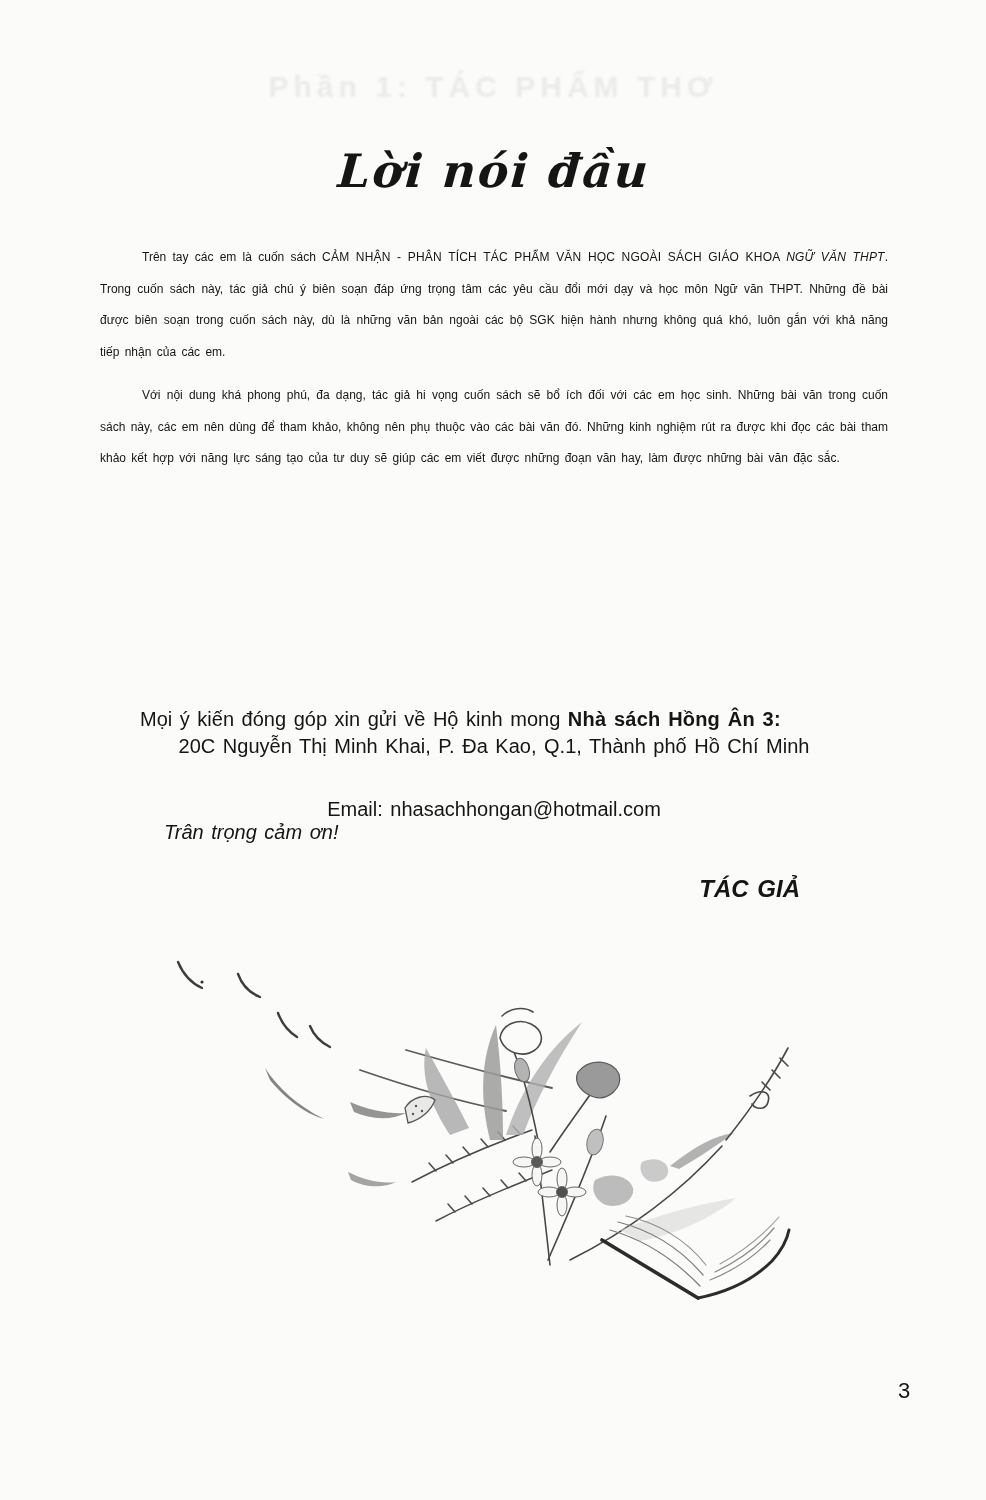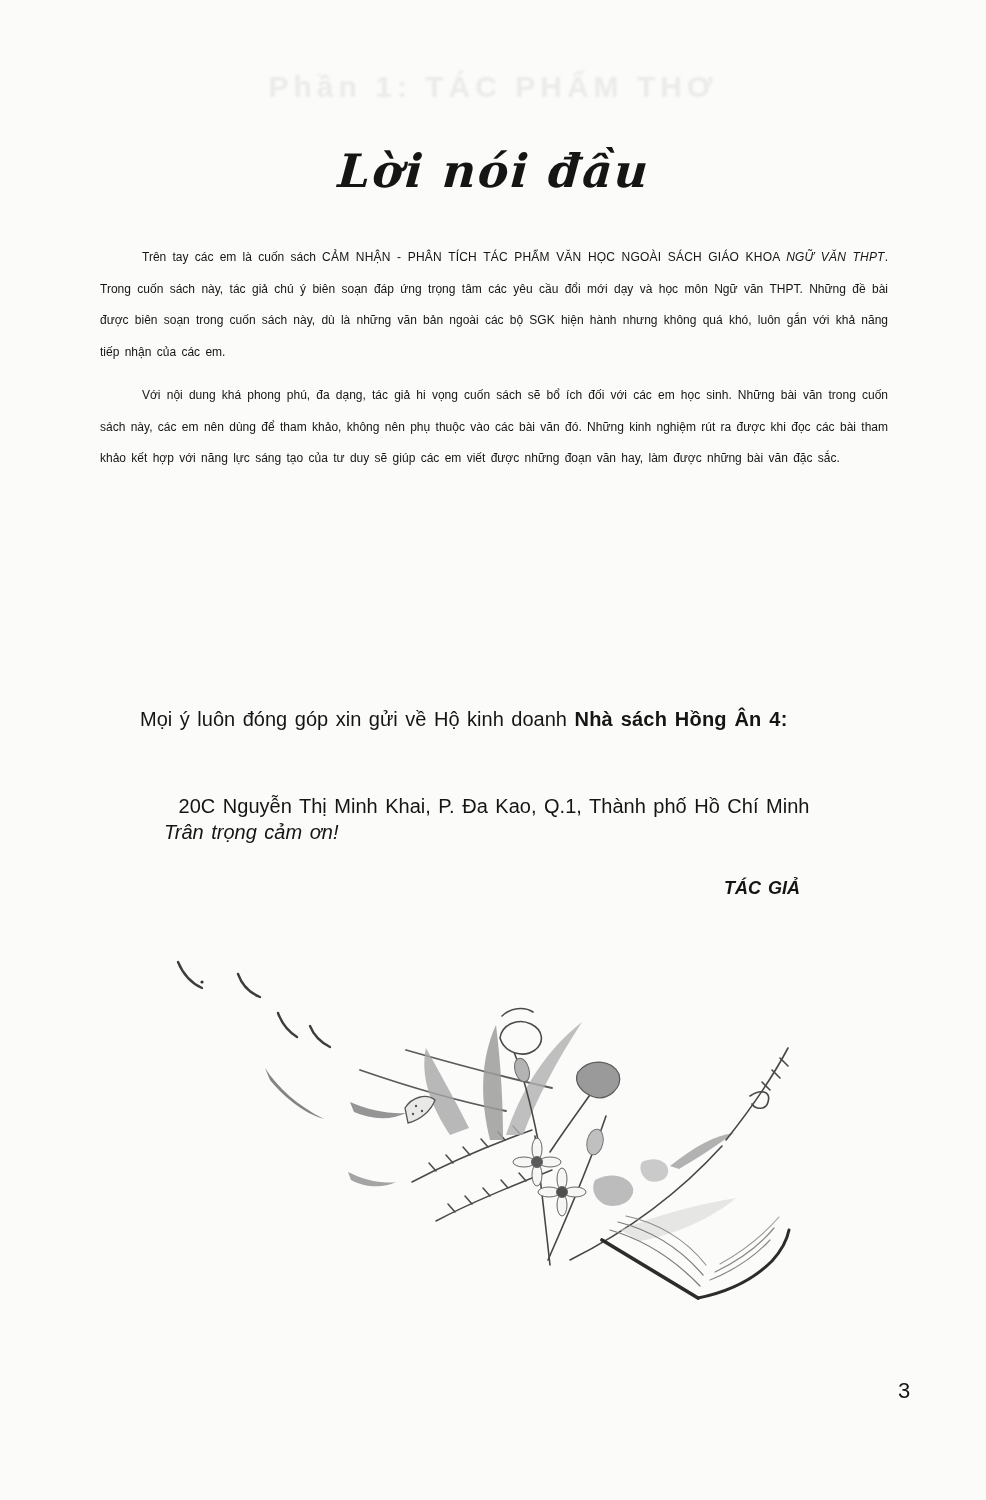--- a/index.html
+++ b/index.html
@@ -42,24 +42,24 @@
   }
   .para.first{margin-top:42px;}
   .caps-run{letter-spacing:0.2px;}
   .italic-run{font-style:italic;}
   .abs-line{
     position:absolute;left:100px;right:98px;
     font-size:20px;line-height:33px;word-spacing:2px;
   }
   .contact-line{top:703px;text-indent:40px;}
   .contact-line b{letter-spacing:0.2px;}
-  .address-line{top:790px;text-align:center;}
+  .address-line{top:730px;text-align:center;}
   .email-line{top:793px;text-align:center;}
   .closing-line{top:816px;font-style:italic;padding-left:64px;}
-  .author-line{top:872px;text-align:right;font-weight:bold;font-style:italic;font-size:18px;padding-right:88px;}
+  .author-line{top:872px;text-align:right;font-weight:bold;font-style:italic;font-size:24px;padding-right:88px;}
   .illustration{
     position:absolute;top:930px;left:150px;
     width:650px;height:390px;
   }
   .page-number{
     position:absolute;top:1378px;left:898px;
     font-size:22px;
   }
 </style>
 </head>
@@ -69,24 +69,25 @@
 
   <div class="ghost-header">Phần 1: TÁC PHẨM THƠ</div>
 
   <h1 class="title">Lời nói đầu</h1>
 
   <p class="para first"><span>Trên tay các em là cuốn sách </span><span class="caps-run">CẢM NHẬN - PHÂN TÍCH TÁC PHẨM VĂN HỌC NGOÀI SÁCH GIÁO KHOA </span><span class="caps-run italic-run">NGỮ VĂN THPT</span><span>. Trong cuốn sách này, tác giả chú ý biên soạn đáp ứng trọng tâm các yêu cầu đổi mới dạy và học môn Ngữ văn THPT. Những đề bài được biên soạn trong cuốn sách này, dù là những văn bản ngoài các bộ SGK hiện hành nhưng không quá khó, luôn gắn với khả năng tiếp nhận của các em.</span></p>
 
   <p class="para">Với nội dung khá phong phú, đa dạng, tác giả hi vọng cuốn sách sẽ bổ ích đối với các em học sinh. Những bài văn trong cuốn sách này, các em nên dùng để tham khảo, không nên phụ thuộc vào các bài văn đó. Những kinh nghiệm rút ra được khi đọc các bài tham khảo kết hợp với năng lực sáng tạo của tư duy sẽ giúp các em viết được những đoạn văn hay, làm được những bài văn đặc sắc.</p>
 
 
-  <div class="abs-line contact-line"><span>Mọi ý luôn đóng góp xin gửi về Hộ kinh doanh </span><b>Nhà sách Hồng Ân 4</b><b>:</b></div>
+  <div class="abs-line contact-line"><span>Mọi ý kiến đóng góp xin gửi về Hộ kinh mong </span><b>Nhà sách Hồng Ân 3</b><b>:</b></div>
 
   <div class="abs-line address-line">20C Nguyễn Thị Minh Khai, P. Đa Kao, Q.1, Thành phố Hồ Chí Minh</div>
 
+  <div class="abs-line email-line">Email: nhasachhongan@hotmail.com</div>
 
   <div class="abs-line closing-line">Trân trọng cảm ơn!</div>
 
   <div class="abs-line author-line">TÁC GIẢ</div>
 
   <svg class="illustration" viewBox="0 0 650 390" xmlns="http://www.w3.org/2000/svg" aria-hidden="true">
     <g fill="none" stroke="#3d3d3d" stroke-width="2.4" stroke-linecap="round">
 
       <path d="M28,32 C33,44 41,53 52,58"></path>
       <path d="M88,44 C92,55 100,63 110,67"></path>

